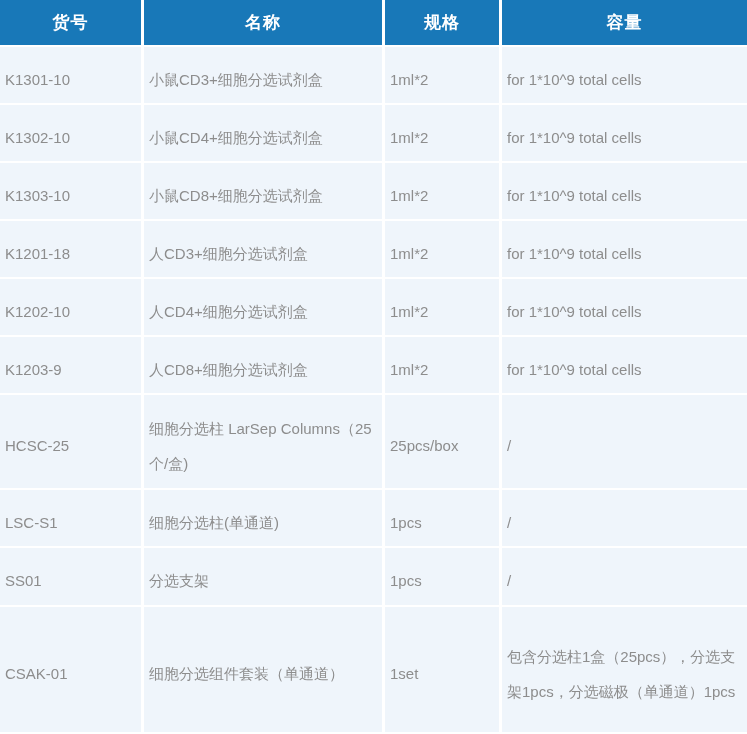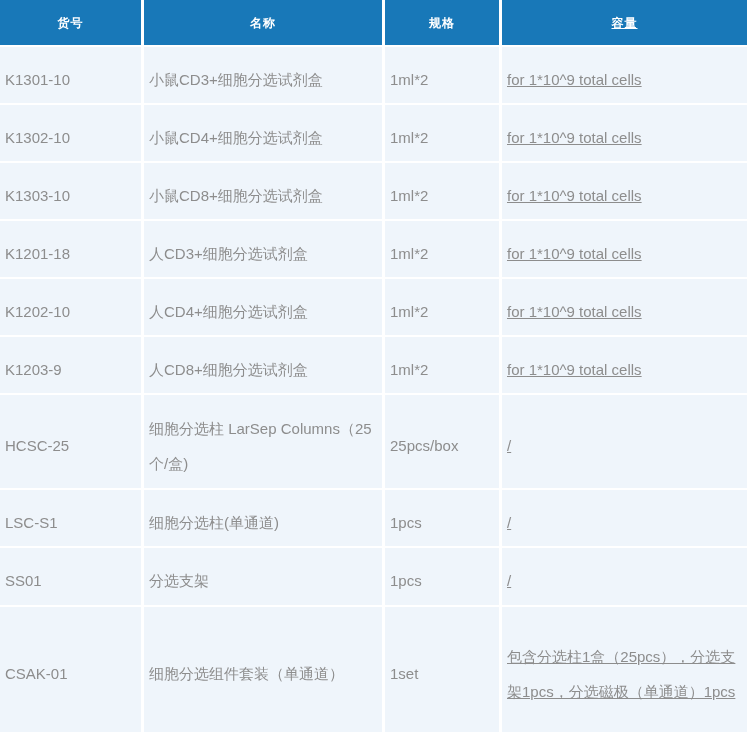--- a/index.html
+++ b/index.html
@@ -23,27 +23,27 @@
     border-bottom: 2px solid #ffffff;
     border-right: 3px solid #ffffff;
     display: flex;
     align-items: center;
     padding: 8px 6px 0 5px;
     color: var(--text-color, #8d8d8d);
     font-size: 15px;
     line-height: 35px;
     overflow: hidden;
   }
-  .cell.last-col { border-right: none; text-decoration: underline; }
+  .cell.last-col { border-right: none; }
   .th {
     background: var(--header-bg, #1878b8);
     color: var(--header-text, #ffffff);
     justify-content: center;
     font-weight: bold;
-    font-size: 12px;
+    font-size: 17px;
     line-height: 1;
     padding: 0;
     letter-spacing: 1px;
   }
 </style>
 </head>
 <body>
 
 <div class="tbl">
 

